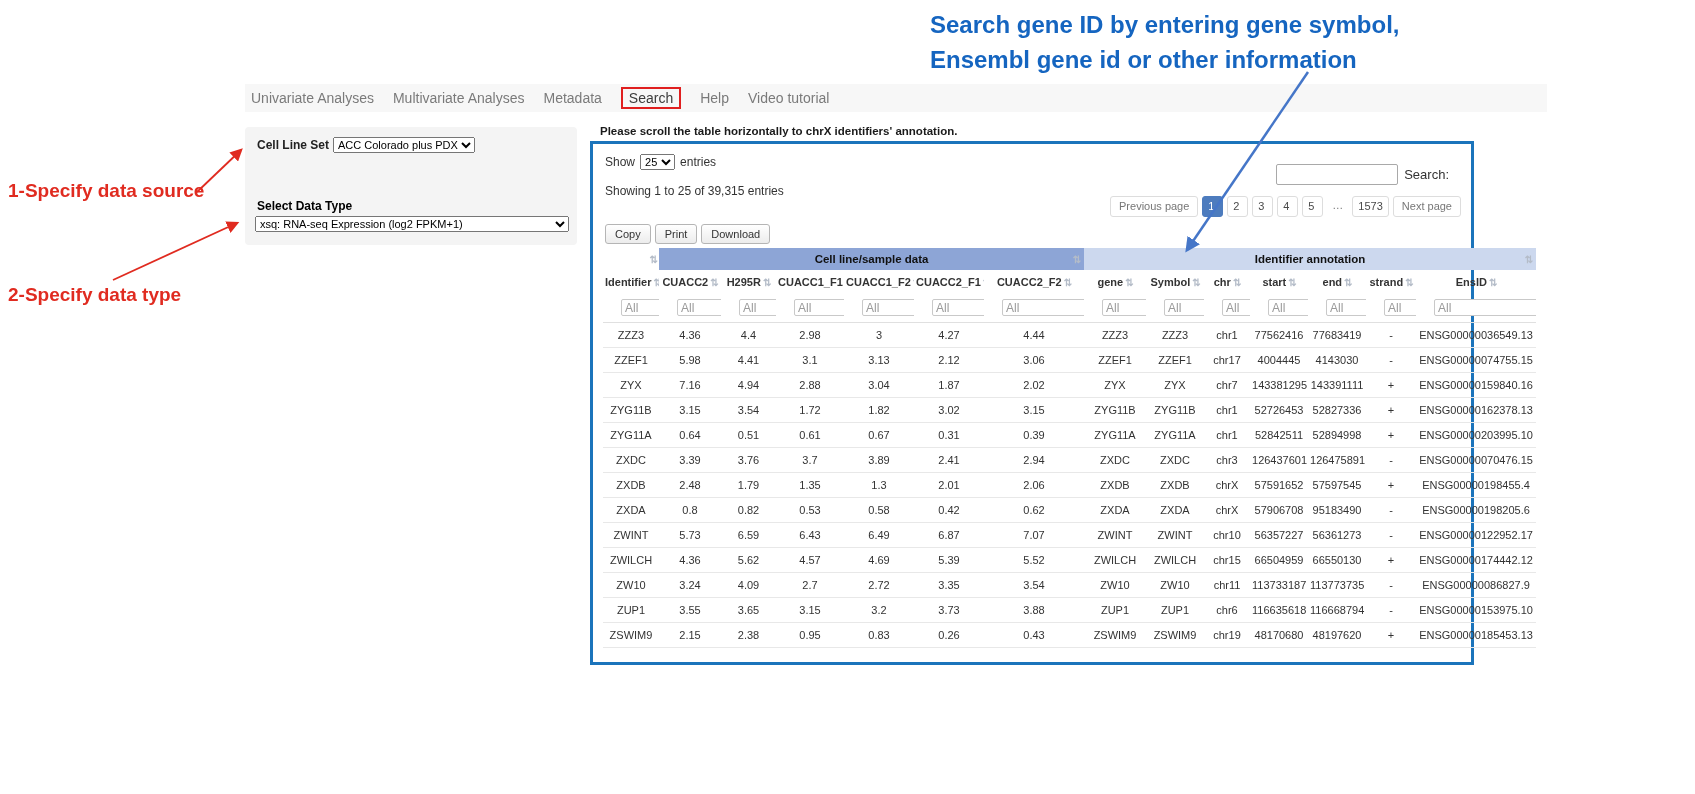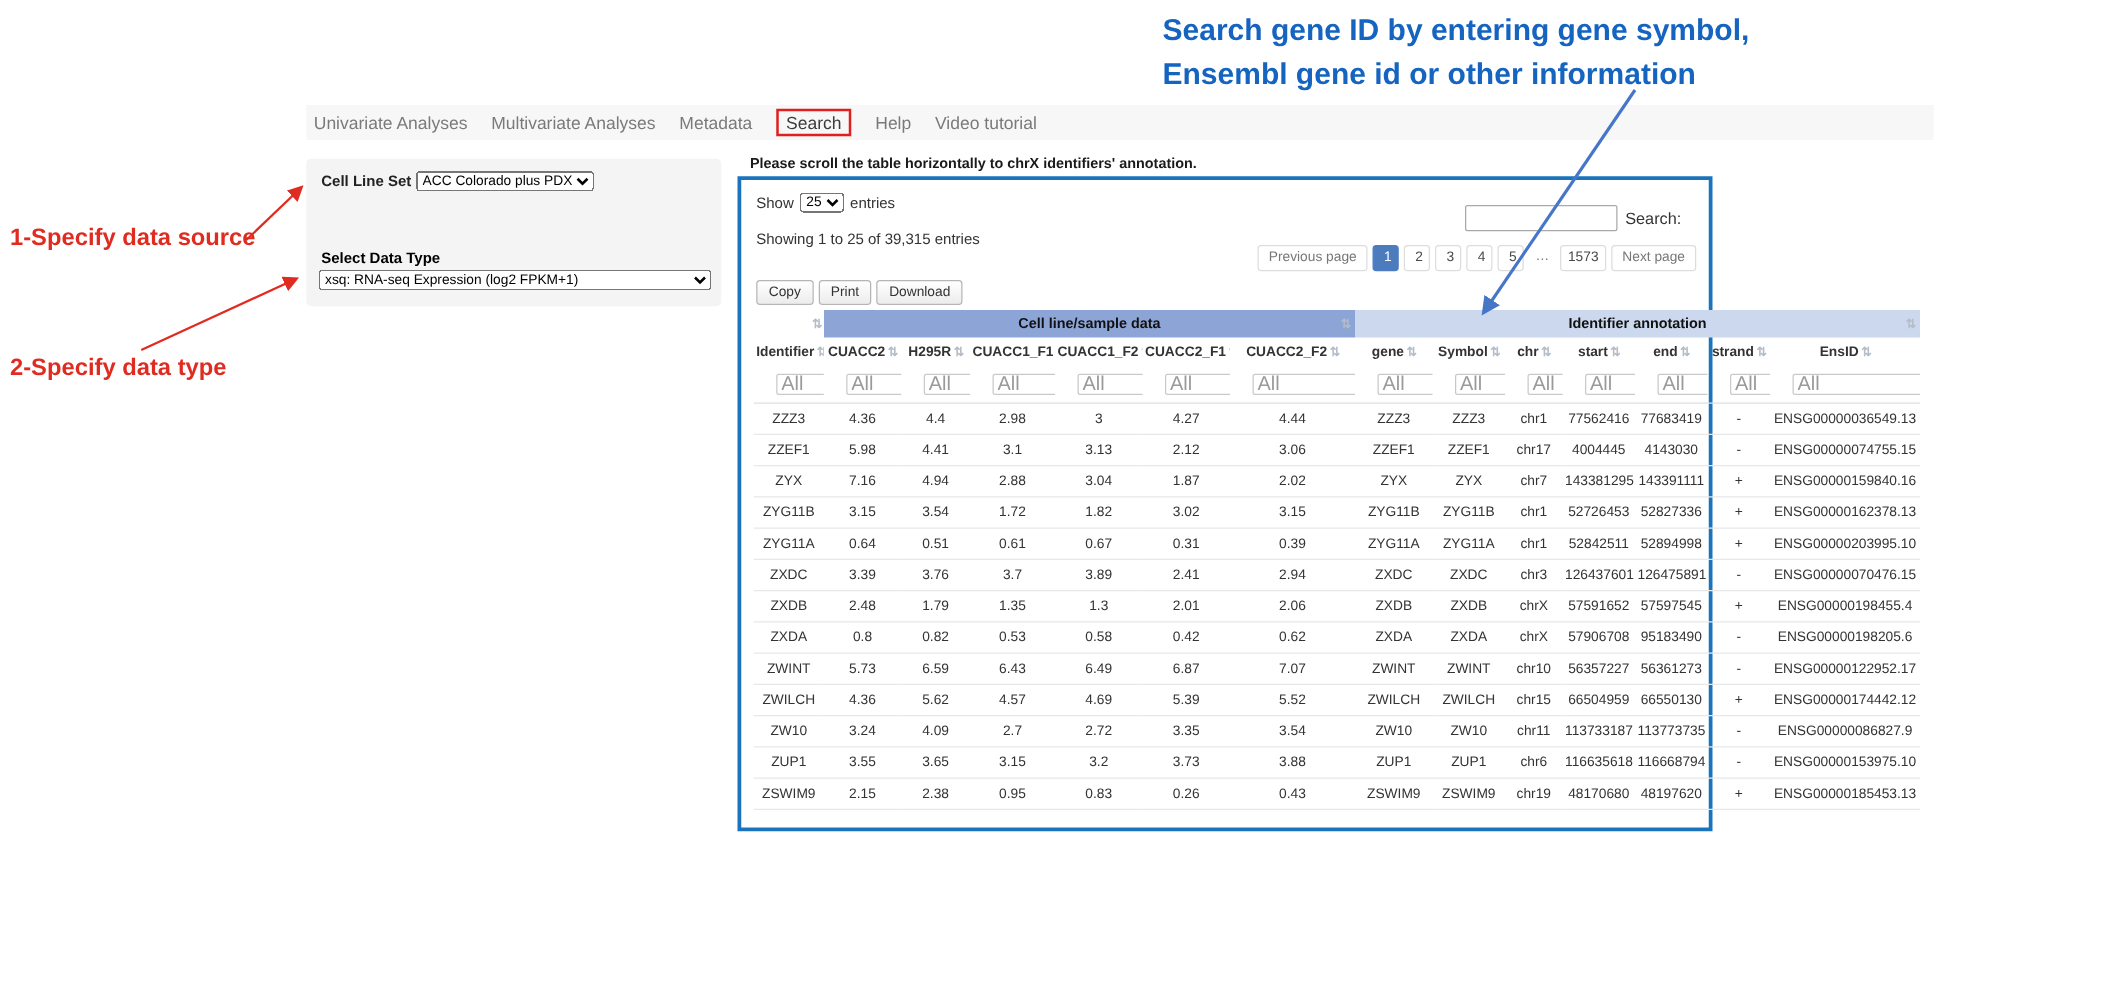--- a/index.html
+++ b/index.html
@@ -54,33 +54,33 @@
   .cls-row label{font-weight:bold;font-size:12px;color:#222;}
   .cls-row select{font-size:11px;max-width:150px;}
   .dtype-label{position:absolute;left:12px;top:72px;font-weight:bold;font-size:12px;color:#000000;}
   .dtype-select{position:absolute;left:10px;top:89px;width:314px;font-size:11px;}
 
   
   .scroll-note{position:absolute;left:600px;top:125px;font-size:11.5px;font-weight:bold;color:#1a1a1a;}
 
   
   .panel{
-    position:absolute;left:590px;top:141px;width:780px;height:524px;
+    position:absolute;left:590px;top:141px;width:884px;height:524px;
     border:3px solid var(--accent-blue);background:#fff;
   }
   .show-entries{position:absolute;left:12px;top:10px;display:flex;align-items:center;gap:5px;font-size:12px;color:#333;}
   .show-entries select{font-size:11px;}
   .search-box{position:absolute;right:22px;top:20px;display:flex;align-items:center;gap:6px;}
   .search-box input{width:122px;height:21px;border:1px solid #a9a9a9;border-radius:2px;font-size:12px;padding:0 4px;}
   .search-label{font-size:13px;color:#333;}
   .info{position:absolute;left:12px;top:40px;font-size:12px;color:#333;}
 
   .pagination{position:absolute;right:10px;top:52px;display:flex;gap:4px;align-items:center;font-size:11px;}
   .page-btn{
-    min-width:21px;height:21px;line-height:19px;text-align:right;border:1px solid #ddd;
+    min-width:21px;height:21px;line-height:19px;text-align:left;border:1px solid #ddd;
     border-radius:3px;padding:0 5px;background:#fff;color:#4a4a4a;cursor:pointer;white-space:nowrap;
   }
   .page-btn.nav-text{color:#777;padding:0 8px;}
   .page-btn.active{background:var(--active-page-bg);border-color:var(--active-page-bg);color:#fff;}
   .page-btn.ellipsis{border:none;background:none;cursor:default;color:#777;}
 
   .dt-buttons{position:absolute;left:12px;top:80px;display:flex;gap:4px;}
   .dtb{
     font-size:11px;padding:3px 9px;border:1px solid #b5b5b5;border-radius:3px;
     background:linear-gradient(#ffffff,#ececec);color:#333;cursor:pointer;
@@ -96,21 +96,21 @@
   .results-table thead th{font-weight:bold;white-space:nowrap;}
   .grp-corner{height:22px;text-align:right;background:#fff;}
   .grp-sample{background:var(--grp-sample-bg);position:relative;height:22px;font-size:11.5px;color:#111;}
   .grp-annot{background:var(--grp-annot-bg);position:relative;height:22px;font-size:11.5px;color:#111;}
   .grp-pos{position:absolute;right:4px;top:50%;transform:translateY(-50%);}
   .col-head{height:24px;}
   .sort-icon{color:#b4bcc8;font-size:10px;letter-spacing:-1px;margin-left:2px;}
   .filter-row th{height:28px;border-bottom:1px solid #e0e0e0;}
   .filter-row input{
     width:92%;height:17px;border:1px solid #c9c9c9;border-radius:2px;
-    font-size:16px;padding:1px 3px;color:#555;margin-left:16px;
+    font-size:12px;padding:1px 3px;color:#555;margin-left:16px;
   }
   .filter-row input::placeholder{color:#9a9a9a;}
   .results-table tbody td{height:25px;border-top:1px solid #e8e8e8;white-space:nowrap;}
   .results-table tbody tr:last-child td{border-bottom:1px solid #e8e8e8;}
 </style>
 </head>
 <body>
 
 <div class="page">
 

